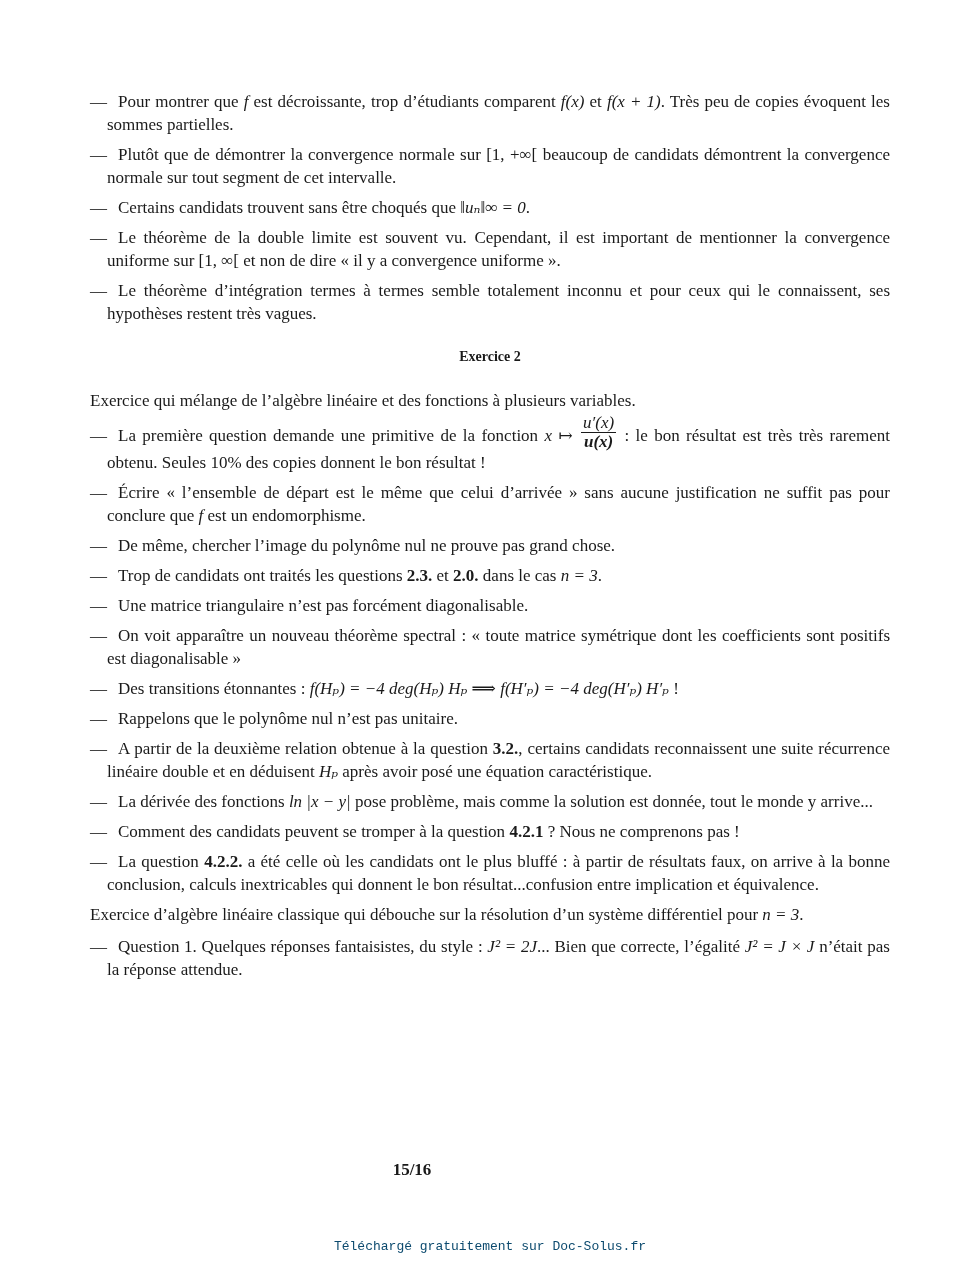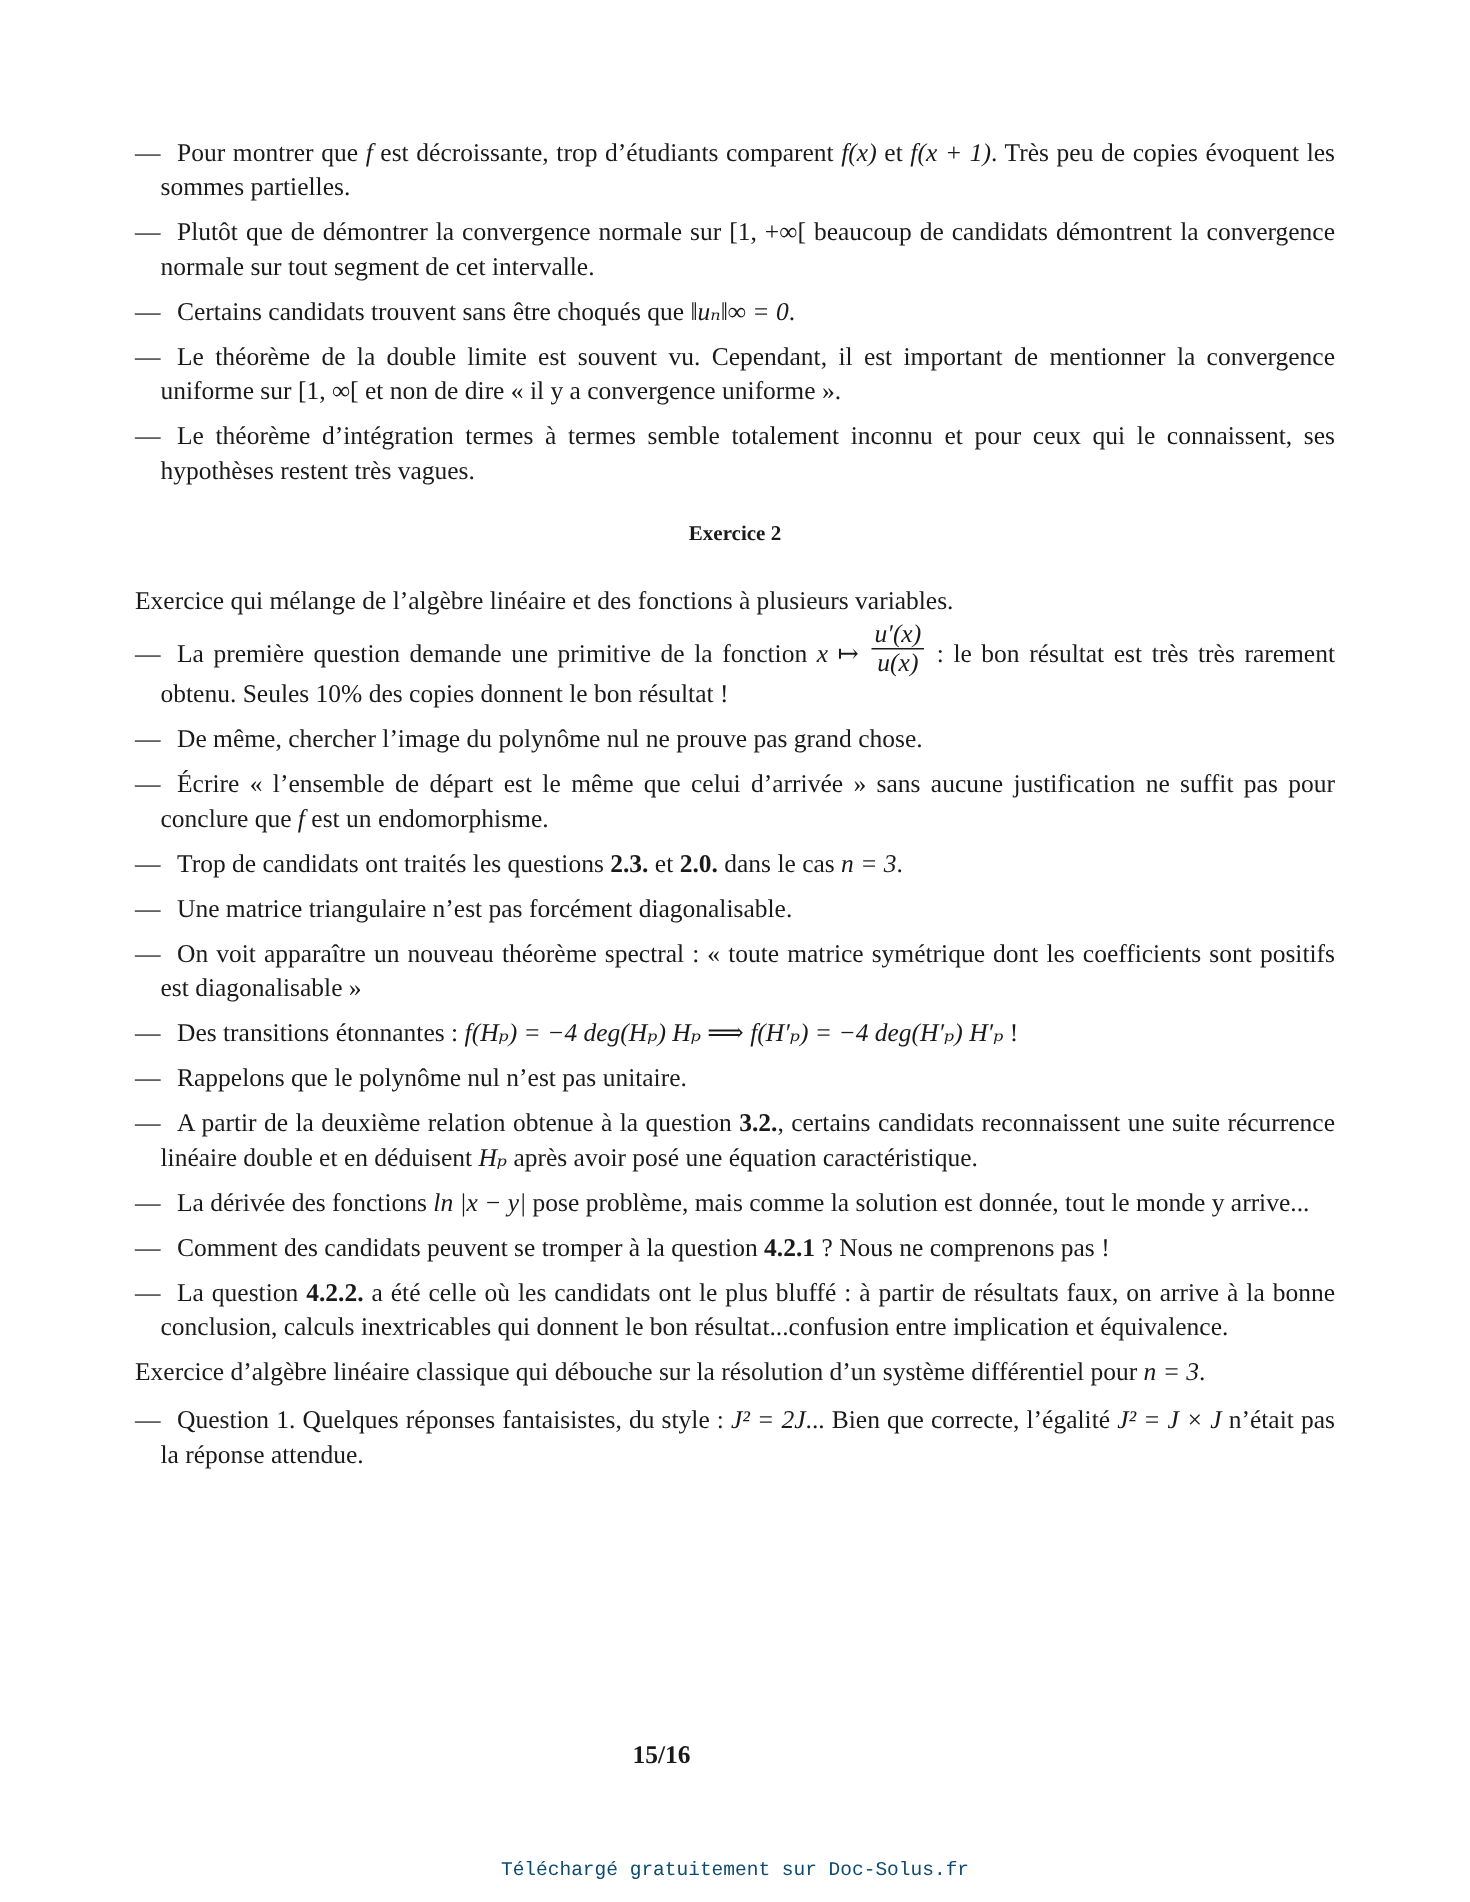--- a/index.html
+++ b/index.html
@@ -7,22 +7,22 @@
            font-family: "Liberation Serif", "DejaVu Serif", serif; color: #1a1a1a; }
     .page { position: absolute; left: 90px; top: 90px; width: 800px; font-size: 17px; line-height: 23px; }
     .item { position: relative; padding-left: 17px; text-indent: -17px; margin: 0 0 7px 0; text-align: justify; }
     .item .dash { display: inline-block; width: 28px; text-indent: 0; }
     .math { font-style: italic; }
     .b { font-weight: bold; margin-top: 44px; }
     .heading { text-align: center; font-weight: bold; font-size: 14px; margin: 20px 0 21px 0; }
     .para { margin: 0 0 9px 0; }
     .frac { display: inline-block; vertical-align: middle; text-align: center; font-style: italic; text-indent: 0; line-height: 18px; margin: -10px 2px 0 2px; }
     .frac .num { display: block; border-bottom: 1px solid #1a1a1a; padding: 0 2px; }
-    .frac .den { display: block; padding: 0 2px; }
-    .pagenum { position: absolute; top: 1160px; left: 0; width: 824px; text-align: center; font-weight: bold; font-size: 17px; margin-left: 29px; }
+    .frac .den { display: block; padding: 0 2px; font-weight: bold; }
+    .pagenum { position: absolute; top: 1160px; left: 0; width: 824px; text-align: center; font-weight: bold; font-size: 17px; }
     .footer { position: absolute; top: 1239px; left: 0; width: 980px; text-align: center;
               font-family: "Liberation Mono", "DejaVu Sans Mono", monospace; font-size: 13px; color: #0c4a6e; }
   </style>
 </head>
 <body>
 
 <div class="page">
 
   <div>
     <p class="item"><span class="dash">—</span><span>Pour montrer que </span><span class="math">f</span><span> est décroissante, trop d’étudiants comparent </span><span class="math">f(x)</span><span> et </span><span class="math">f(x + 1)</span><span>. Très peu de copies évoquent les sommes partielles.</span></p>
@@ -35,23 +35,23 @@
 
     <p class="item"><span class="dash">—</span><span>Le théorème d’intégration termes à termes semble totalement inconnu et pour ceux qui le connaissent, ses hypothèses restent très vagues.</span></p>
   </div>
 
   <div class="heading">Exercice 2</div>
   <p class="para">Exercice qui mélange de l’algèbre linéaire et des fonctions à plusieurs variables.</p>
 
   <div>
     <p class="item" style="margin-top:12px;"><span class="dash">—</span><span>La première question demande une primitive de la fonction </span><span class="math">x ↦</span> <span class="frac"><span class="num">u′(x)</span><span class="den">u(x)</span></span><span> : le bon résultat est très très rarement obtenu. Seules 10% des copies donnent le bon résultat !</span></p>
 
+    <p class="item"><span class="dash">—</span><span>Écrire « l’ensemble de départ est le même que celui d’arrivée » sans aucune justification ne suffit pas pour conclure que </span><span class="math">f</span><span> est un endomorphisme.</span></p>
+
     <p class="item"><span class="dash">—</span><span>De même, chercher l’image du polynôme nul ne prouve pas grand chose.</span></p>
-
-    <p class="item"><span class="dash">—</span><span>Écrire « l’ensemble de départ est le même que celui d’arrivée » sans aucune justification ne suffit pas pour conclure que </span><span class="math">f</span><span> est un endomorphisme.</span></p>
 
     <p class="item"><span class="dash">—</span><span>Trop de candidats ont traités les questions </span><span class="b">2.3.</span><span> et </span><span class="b">2.0.</span><span> dans le cas </span><span class="math">n = 3</span><span>.</span></p>
 
     <p class="item"><span class="dash">—</span><span>Une matrice triangulaire n’est pas forcément diagonalisable.</span></p>
 
     <p class="item"><span class="dash">—</span><span>On voit apparaître un nouveau théorème spectral : « toute matrice symétrique dont les coefficients sont positifs est diagonalisable »</span></p>
 
     <p class="item"><span class="dash">—</span><span>Des transitions étonnantes : </span><span class="math">f(Hₚ) = −4 deg(Hₚ) Hₚ ⟹ f(H′ₚ) = −4 deg(H′ₚ) H′ₚ</span><span> !</span></p>
 
     <p class="item"><span class="dash">—</span><span>Rappelons que le polynôme nul n’est pas unitaire.</span></p>

